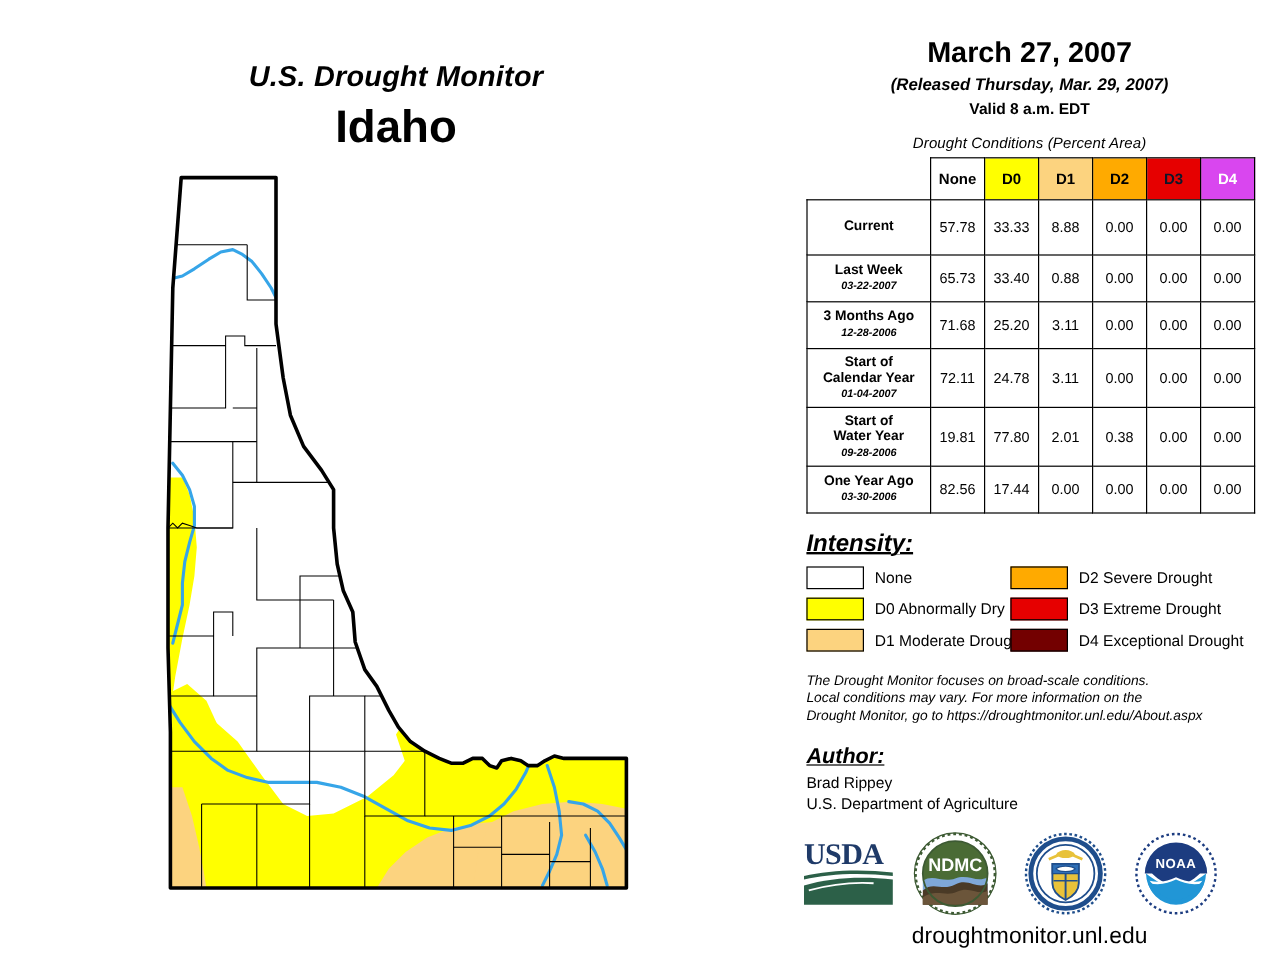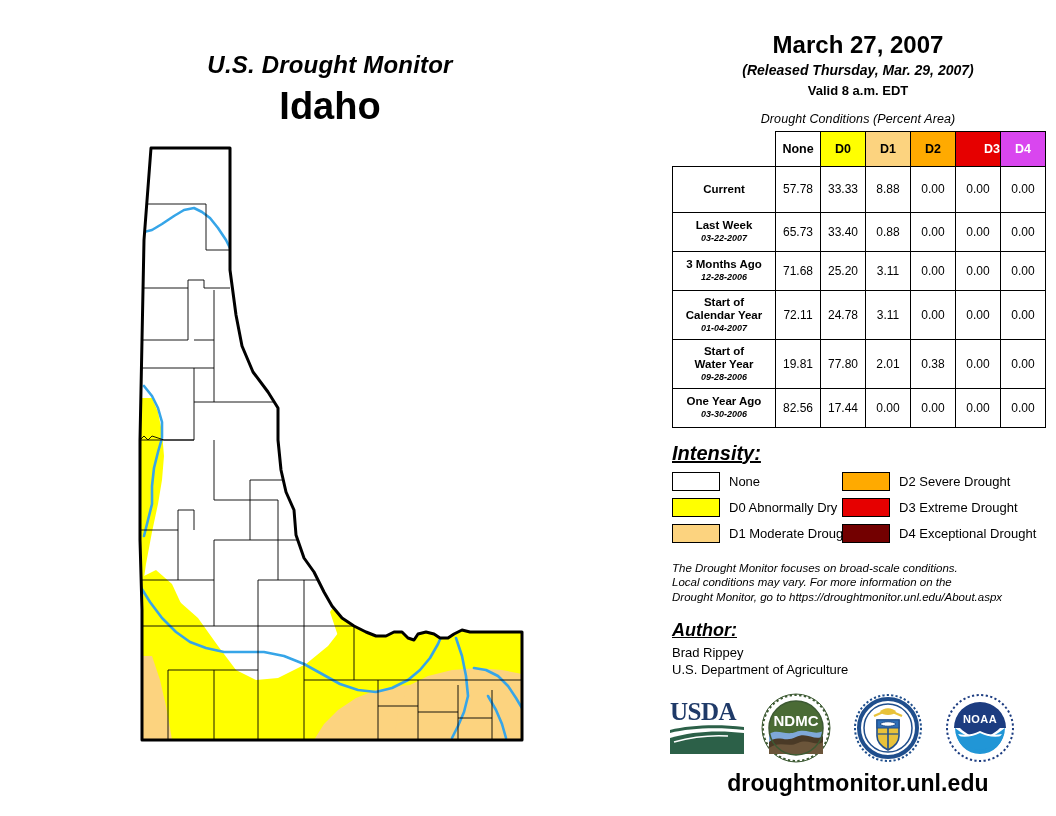--- a/index.html
+++ b/index.html
@@ -51,21 +51,21 @@
   #disclaimer{margin:18px 0 0 12px;font-size:11.5px;font-style:italic;line-height:14.5px;}
   #author-block{margin:16px 0 0 12px;}
   #author-head{font-size:18px;font-style:italic;font-weight:bold;
                text-decoration:underline;margin-bottom:3px;}
   .author-line{font-size:13px;line-height:17px;}
 
   
   #logos{position:absolute;left:0;top:688px;width:396px;height:90px;}
   .logo{position:absolute;}
   #site-url{position:absolute;left:0;top:770px;width:396px;text-align:center;
-            font-size:23px;font-weight:bold;letter-spacing:.1px;}
+            font-size:19px;font-weight:normal;letter-spacing:.1px;}
 </style>
 </head>
 <body>
 
 <div id="left-panel">
 
   <div id="title-block">
     <div id="dm-title">U.S. Drought Monitor</div>
     <div id="state-title">Idaho</div>
   </div>
@@ -178,21 +178,21 @@
   <div id="table-caption">Drought Conditions (Percent Area)</div>
 
   <table id="cond-table">
     <tbody id="cond-tbody">
         <tr>
           <td class="corner"></td>
           <td class="hdr" style="background: rgb(255, 255, 255);">None</td>
           <td class="hdr" style="background: rgb(255, 255, 0);">D0</td>
           <td class="hdr" style="background: rgb(252, 211, 127);">D1</td>
           <td class="hdr" style="background: rgb(255, 170, 0);">D2</td>
-          <td class="hdr" style="background: rgb(230, 0, 0); color: #ffffff; text-align: right;">D3</td>
+          <td class="hdr" style="background: rgb(230, 0, 0); color: #0f172a;">D3</td>
           <td class="hdr" style="background: #d946ef; color: rgb(255, 255, 255);">D4</td>
         </tr>
         <tr class="r-current">
           <td class="rowlab">Current</td>
           <td class="val">57.78</td>
           <td class="val">33.33</td>
           <td class="val">8.88</td>
           <td class="val">0.00</td>
           <td class="val">0.00</td>
           <td class="val">0.00</td>

